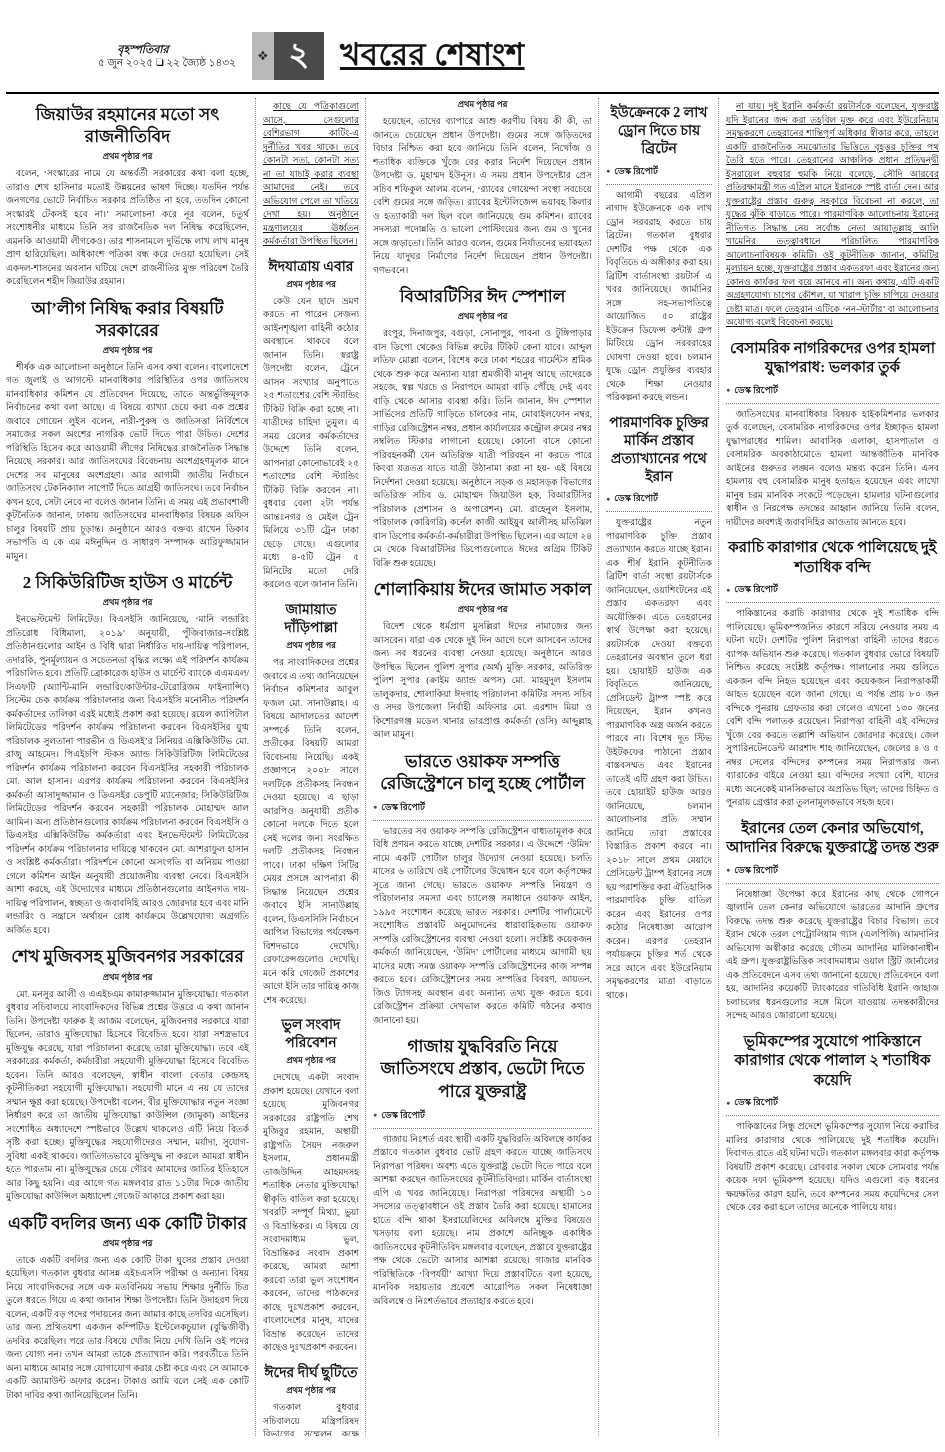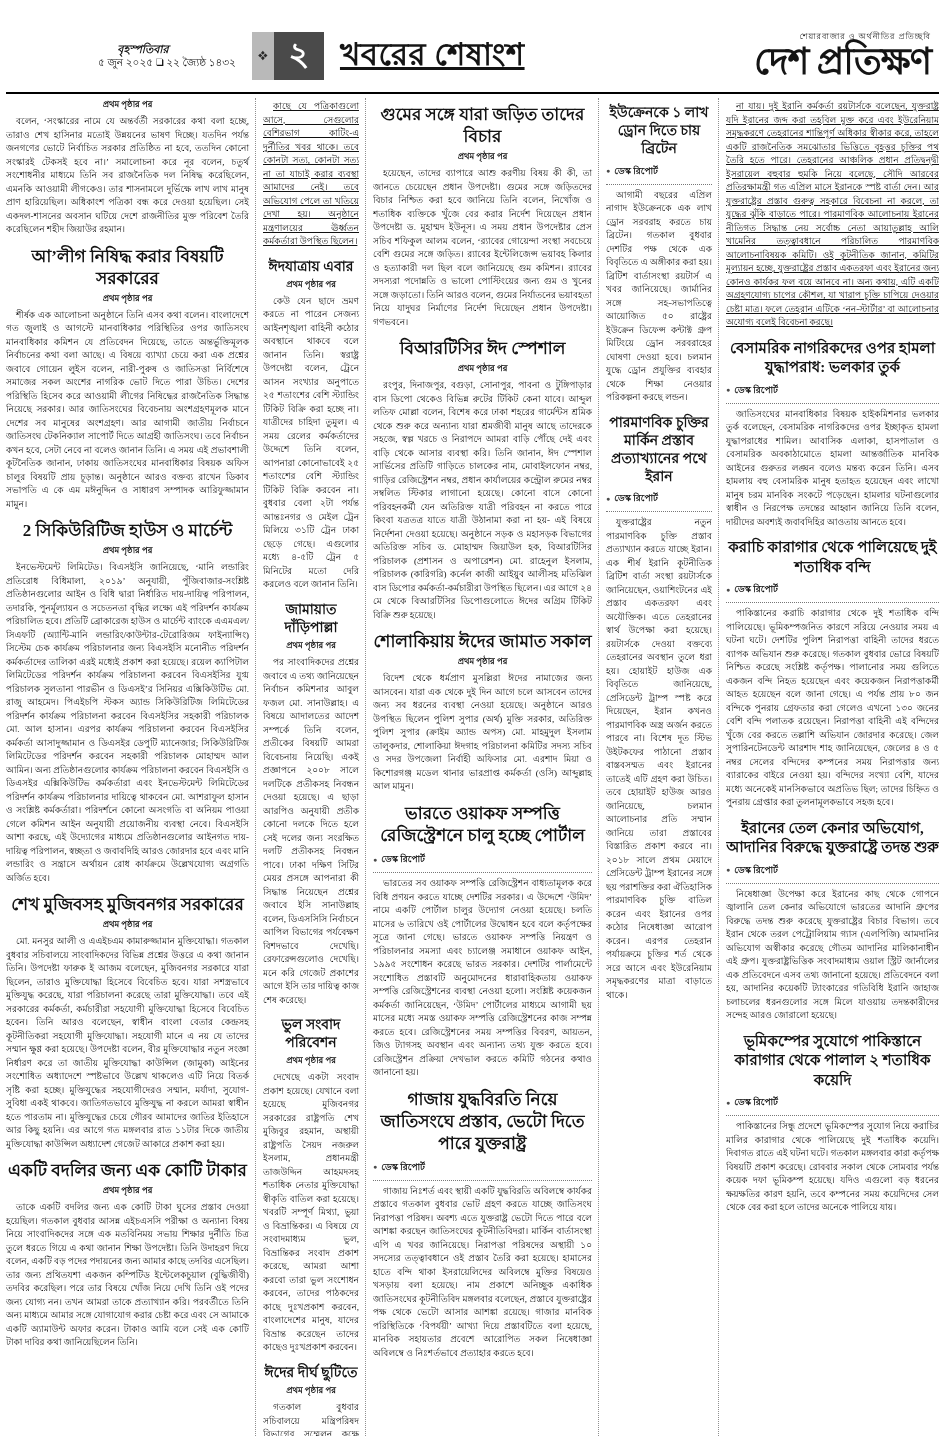--- a/index.html
+++ b/index.html
@@ -74,30 +74,27 @@
   <header>
     <div class="dateline">
       <div class="weekday">বৃহস্পতিবার</div>
       <div class="dates">৫ জুন ২০২৫ ❑ ২২ জ্যৈষ্ঠ ১৪৩২</div>
     </div>
     <div class="pagebox">
       <div class="orn">❖</div>
       <div class="num">২</div>
     </div>
     <div class="section-title">খবরের শেষাংশ</div>
-    <div class="masthead">
-      <div class="tagline">শেয়ারবাজার ও অর্থনীতির প্রতিচ্ছবি</div>
-      <div class="brand">দেশ প্রতিক্ষণ</div>
-    </div>
   </header>
 
   <div class="cols">
 
     <div class="track rule">
       <article>
+        <h2 class="hl hl-a">জিয়াউর রহমানের মতো সৎ রাজনীতিবিদ</h2>
         <div class="kicker">প্রথম পৃষ্ঠার পর</div>
         <p class="body">বলেন, ‘সংস্কারের নামে যে অন্তর্বর্তী সরকারের কথা বলা হচ্ছে, তারাও শেখ হাসিনার মতোই উন্নয়নের ভাষণ দিচ্ছে। যতদিন পর্যন্ত জনগণের ভোটে নির্বাচিত সরকার প্রতিষ্ঠিত না হবে, ততদিন কোনো সংস্কারই টেকসই হবে না।’ সমালোচনা করে নূর বলেন, চতুর্থ সংশোধনীর মাধ্যমে তিনি সব রাজনৈতিক দল নিষিদ্ধ করেছিলেন, এমনকি আওয়ামী লীগকেও। তার শাসনামলে দুর্ভিক্ষে লাখ লাখ মানুষ প্রাণ হারিয়েছিল। অধিকাংশ পত্রিকা বন্ধ করে দেওয়া হয়েছিল। সেই একদল-শাসনের অবসান ঘটিয়ে দেশে রাজনীতির মুক্ত পরিবেশ তৈরি করেছিলেন শহীদ জিয়াউর রহমান।</p>
       </article>
       <article>
         <h2 class="hl hl-a">আ’লীগ নিষিদ্ধ করার বিষয়টি সরকারের</h2>
         <div class="kicker">প্রথম পৃষ্ঠার পর</div>
         <p class="body">শীর্ষক এক আলোচনা অনুষ্ঠানে তিনি এসব কথা বলেন। বাংলাদেশে গত জুলাই ও আগস্টে মানবাধিকার পরিস্থিতির ওপর জাতিসংঘ মানবাধিকার কমিশন যে প্রতিবেদন দিয়েছে, তাতে অন্তর্ভুক্তিমূলক নির্বাচনের কথা বলা আছে। এ বিষয়ে ব্যাখ্যা চেয়ে করা এক প্রশ্নের জবাবে গোয়েন লুইস বলেন, নারী-পুরুষ ও জাতিসত্তা নির্বিশেষে সমাজের সকল অংশের নাগরিক ভোট দিতে পারা উচিত। দেশের পরিস্থিতি হিসেব করে আওয়ামী লীগের নিষিদ্ধের রাজনৈতিক সিদ্ধান্ত নিয়েছে সরকার। আর জাতিসংঘের বিবেচনায় অংশগ্রহণমূলক মানে দেশের সব মানুষের অংশগ্রহণ। আর আগামী জাতীয় নির্বাচনে জাতিসংঘ টেকনিক্যাল সাপোর্ট দিতে আগ্রহী জাতিসংঘ। তবে নির্বাচন কখন হবে, সেটা নেবে না বলেও জানান তিনি। এ সময় এই প্রভাবশালী কূটনৈতিক জানান, ঢাকায় জাতিসংঘের মানবাধিকার বিষয়ক অফিস চালুর বিষয়টি প্রায় চূড়ান্ত। অনুষ্ঠানে আরও বক্তব্য রাখেন ডিকাব সভাপতি এ কে এম মঈনুদ্দিন ও সাধারণ সম্পাদক আরিফুজ্জামান মামুন।</p>
       </article>
       <article>
         <h2 class="hl hl-a">2 সিকিউরিটিজ হাউস ও মার্চেন্ট</h2>
@@ -137,21 +134,20 @@
       </article>
       <article>
         <h2 class="hl hl-b">ঈদের দীর্ঘ ছুটিতে</h2>
         <div class="kicker">প্রথম পৃষ্ঠার পর</div>
         <p class="body">গতকাল বুধবার সচিবালয়ে মন্ত্রিপরিষদ বিভাগের সম্মেলন কক্ষে সরকারি ক্রয়-সংক্রান্ত উপদেষ্টা পরিষদ কমিটির বৈঠক শেষে সাংবাদিকদের এক প্রশ্নের জবাবে এ কথা বলেন তিনি। এক প্রশ্নের জবাবে অর্থ উপদেষ্টা বলেন, ঈদের ছুটিতে অর্থনীতি স্থবির হওয়ার কোনো সুযোগ নেই। ব্যবসায়ীরা তাদের মতো করে ব্যবসা করবেন। বাংলাদেশ ব্যাংক বলেছে কোন কোন দিন কোন কোন স্থানে ব্যাংক খোলা থাকবে। গ্রামগঞ্জে কীভাবে থাকবে। তিনি বলেন, বিশ্বের অন্যান্য দেশেও এমনটা দেখা যায়। উদাহরণস্বরূপ বিভিন্ন উপলক্ষ্যে অনেক দেশেই ২০ থেকে ২৫ দিনের ছুটি থাকে। ভারতে দুর্গাপূজার সময় প্রায় ৩০ দিন ছুটি দেওয়া হয়। সে সময় তাদের কার্যত বন্ধই থাকে। তাই আমাদের দেশেও কিছু হলে দেশ থেমে যাবে এমনটা ভাবার কারণ নেই। তিনি আরও বলেন, সেই অনুযায়ীই কাজ চলবে। অর্থ উপদেষ্টা বলেন, বাজেটের ওপর কার কী সাজেশন থাকবে সেটা জুন পর্যন্ত মতামত দিতে পারবেন বাজেটের বিষয়ে। ২২ জুন কেবিনেট বৈঠকে বাজেট অনুমোদন হবে। তিন দিনে কি এটা হবে কি না এমন প্রশ্নের জবাবে বলেন, আমরা আগে থেকে বলেছি মতামত প্রতিনিয়ত আসতে থাকবে। একদিনে সব মতামত আসবে না। ইতোমধ্যেই মতামত দেওয়া হয়েছে। প্রস্তাবিত বাজেটে মানুষের জন্য তো কোনো সমস্যা দেখছি না সাংবাদিকদের প্রশ্নে জানান তিনি।</p>
       </article>
     </div>
 
     <div class="track rule">
       <article>
-        <h2 class="hl hl-c">গুমের সঙ্গে যারা জড়িত তাদের বিচার</h2>
         <div class="kicker">প্রথম পৃষ্ঠার পর</div>
         <p class="body">হয়েছেন, তাদের ব্যাপারে আশু করণীয় বিষয় কী কী, তা জানতে চেয়েছেন প্রধান উপদেষ্টা। গুমের সঙ্গে জড়িতদের বিচার নিশ্চিত করা হবে জানিয়ে তিনি বলেন, নিখোঁজ ও শতাধিক ব্যক্তিকে খুঁজে বের করার নির্দেশ দিয়েছেন প্রধান উপদেষ্টা ড. মুহাম্মদ ইউনূস। এ সময় প্রধান উপদেষ্টার প্রেস সচিব শফিকুল আলম বলেন, ‘র‍্যাবের গোয়েন্দা সংস্থা সবচেয়ে বেশি গুমের সঙ্গে জড়িত। র‍্যাবের ইন্টেলিজেন্স ভয়াবহ কিলার ও হত্যাকারী দল ছিল বলে জানিয়েছে গুম কমিশন। র‍্যাবের সদস্যরা পদোন্নতি ও ভালো পোস্টিংয়ের জন্য গুম ও খুনের সঙ্গে জড়াতো। তিনি আরও বলেন, গুমের নির্যাতনের ভয়াবহতা নিয়ে যাদুঘর নির্মাণের নির্দেশ দিয়েছেন প্রধান উপদেষ্টা। গণভবনে।</p>
       </article>
       <article>
         <h2 class="hl hl-c">বিআরটিসির ঈদ স্পেশাল</h2>
         <div class="kicker">প্রথম পৃষ্ঠার পর</div>
         <p class="body">রংপুর, দিনাজপুর, বগুড়া, সোনাপুর, পাবনা ও টুঙ্গিপাড়ার বাস ডিপো থেকেও বিভিন্ন রুটের টিকিট কেনা যাবে। আব্দুল লতিফ মোল্লা বলেন, বিশেষ করে ঢাকা শহরের গার্মেন্টস শ্রমিক থেকে শুরু করে অন্যান্য যারা শ্রমজীবী মানুষ আছে তাদেরকে সহজে, স্বল্প খরচে ও নিরাপদে আমরা বাড়ি পৌঁছে দেই এবং বাড়ি থেকে আসার ব্যবস্থা করি। তিনি জানান, ঈদ স্পেশাল সার্ভিসের প্রতিটি গাড়িতে চালকের নাম, মোবাইলফোন নম্বর, গাড়ির রেজিস্ট্রেশন নম্বর, প্রধান কার্যালয়ের কন্ট্রোল রুমের নম্বর সম্বলিত স্টিকার লাগানো হয়েছে। কোনো বাসে কোনো পরিবহনকর্মী যেন অতিরিক্ত যাত্রী পরিবহন না করতে পারে কিংবা যত্রতত্র যাতে যাত্রী উঠানামা করা না হয়- এই বিষয়ে নির্দেশনা দেওয়া হয়েছে। অনুষ্ঠানে সড়ক ও মহাসড়ক বিভাগের অতিরিক্ত সচিব ড. মোহাম্মদ জিয়াউল হক, বিআরটিসির পরিচালক (প্রশাসন ও অপারেশন) মো. রাহেনুল ইসলাম, পরিচালক (কারিগরি) কর্নেল কাজী আইয়ুব আলীসহ মতিঝিল বাস ডিপোর কর্মকর্তা-কর্মচারীরা উপস্থিত ছিলেন। এর আগে ২৪ মে থেকে বিআরটিসির ডিপোগুলোতে ঈদের অগ্রিম টিকিট বিক্রি শুরু হয়েছে।</p>
       </article>
       <article>
         <h2 class="hl hl-c">শোলাকিয়ায় ঈদের জামাত সকাল</h2>
@@ -171,21 +167,21 @@
         <div class="byline">
           <span class="dot">●</span>
           <span>ডেস্ক রিপোর্ট</span>
         </div>
         <p class="body">গাজায় নিঃশর্ত এবং স্থায়ী একটি যুদ্ধবিরতি অবিলম্বে কার্যকর প্রস্তাবে গতকাল বুধবার ভোট গ্রহণ করতে যাচ্ছে জাতিসংঘ নিরাপত্তা পরিষদ। অবশ্য এতে যুক্তরাষ্ট্র ভেটো দিতে পারে বলে আশঙ্কা করছেন জাতিসংঘের কূটনীতিবিদরা। মার্কিন বার্তাসংস্থা এপি এ খবর জানিয়েছে। নিরাপত্তা পরিষদের অস্থায়ী ১০ সদস্যের তত্ত্বাবধানে ওই প্রস্তাব তৈরি করা হয়েছে। হামাসের হাতে বন্দি থাকা ইসরায়েলিদের অবিলম্বে মুক্তির বিষয়েও খসড়ায় বলা হয়েছে। নাম প্রকাশে অনিচ্ছুক একাধিক জাতিসংঘের কূটনীতিবিদ মঙ্গলবার বলেছেন, প্রস্তাবে যুক্তরাষ্ট্রের পক্ষ থেকে ভেটো আসার আশঙ্কা রয়েছে। গাজার মানবিক পরিস্থিতিকে ‘বিপর্যয়ী’ আখ্যা দিয়ে প্রস্তাবটিতে বলা হয়েছে, মানবিক সহায়তার প্রবেশে আরোপিত সকল নিষেধাজ্ঞা অবিলম্বে ও নিঃশর্তভাবে প্রত্যাহার করতে হবে।</p>
       </article>
     </div>
 
     <div class="track rule">
       <article>
-        <h2 class="hl hl-d">ইউক্রেনকে ১ লাখ ড্রোন দিতে চায় ব্রিটেন</h2>
+        <h2 class="hl hl-d">ইউক্রেনকে 2 লাখ ড্রোন দিতে চায় ব্রিটেন</h2>
         <div class="byline">
           <span class="dot">●</span>
           <span>ডেস্ক রিপোর্ট</span>
         </div>
         <p class="body">আগামী বছরের এপ্রিল নাগাদ ইউক্রেনকে এক লাখ ড্রোন সরবরাহ করতে চায় ব্রিটেন। গতকাল বুধবার দেশটির পক্ষ থেকে এক বিবৃতিতে এ অঙ্গীকার করা হয়। ব্রিটিশ বার্তাসংস্থা রয়টার্স এ খবর জানিয়েছে। জার্মানির সঙ্গে সহ-সভাপতিত্বে আয়োজিত ৫০ রাষ্ট্রের ইউক্রেন ডিফেন্স কন্টাক্ট গ্রুপ মিটিংয়ে ড্রোন সরবরাহের ঘোষণা দেওয়া হবে। চলমান যুদ্ধে ড্রোন প্রযুক্তির ব্যবহার থেকে শিক্ষা নেওয়ার পরিকল্পনা করছে লন্ডন।</p>
       </article>
       <article>
         <h2 class="hl hl-d">পারমাণবিক চুক্তির মার্কিন প্রস্তাব প্রত্যাখ্যানের পথে ইরান</h2>
         <div class="byline">
           <span class="dot">●</span>

